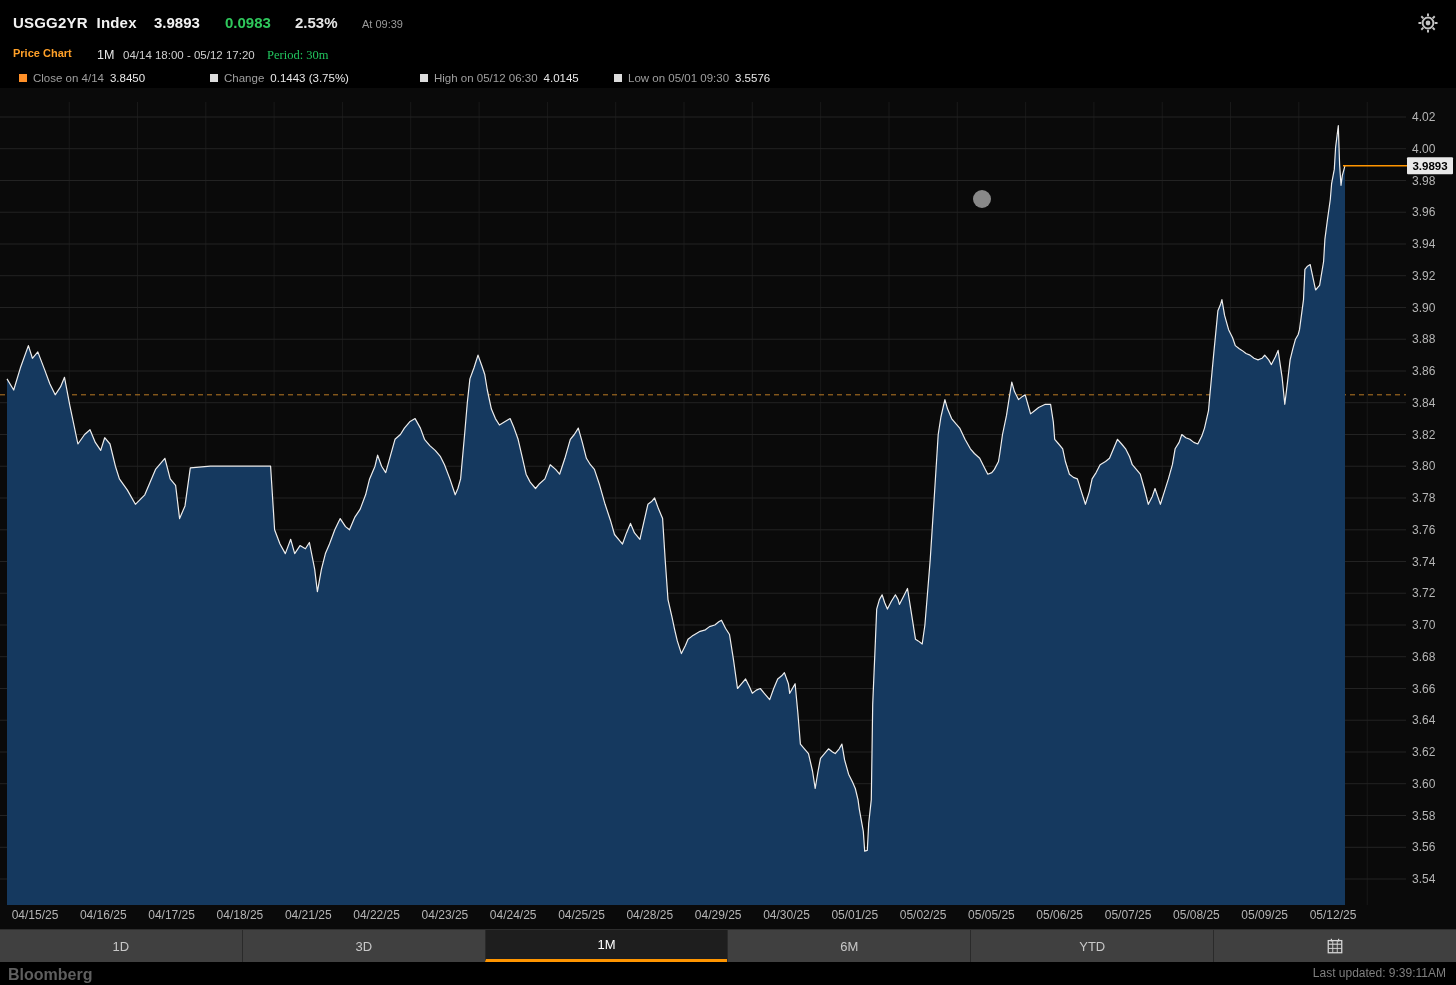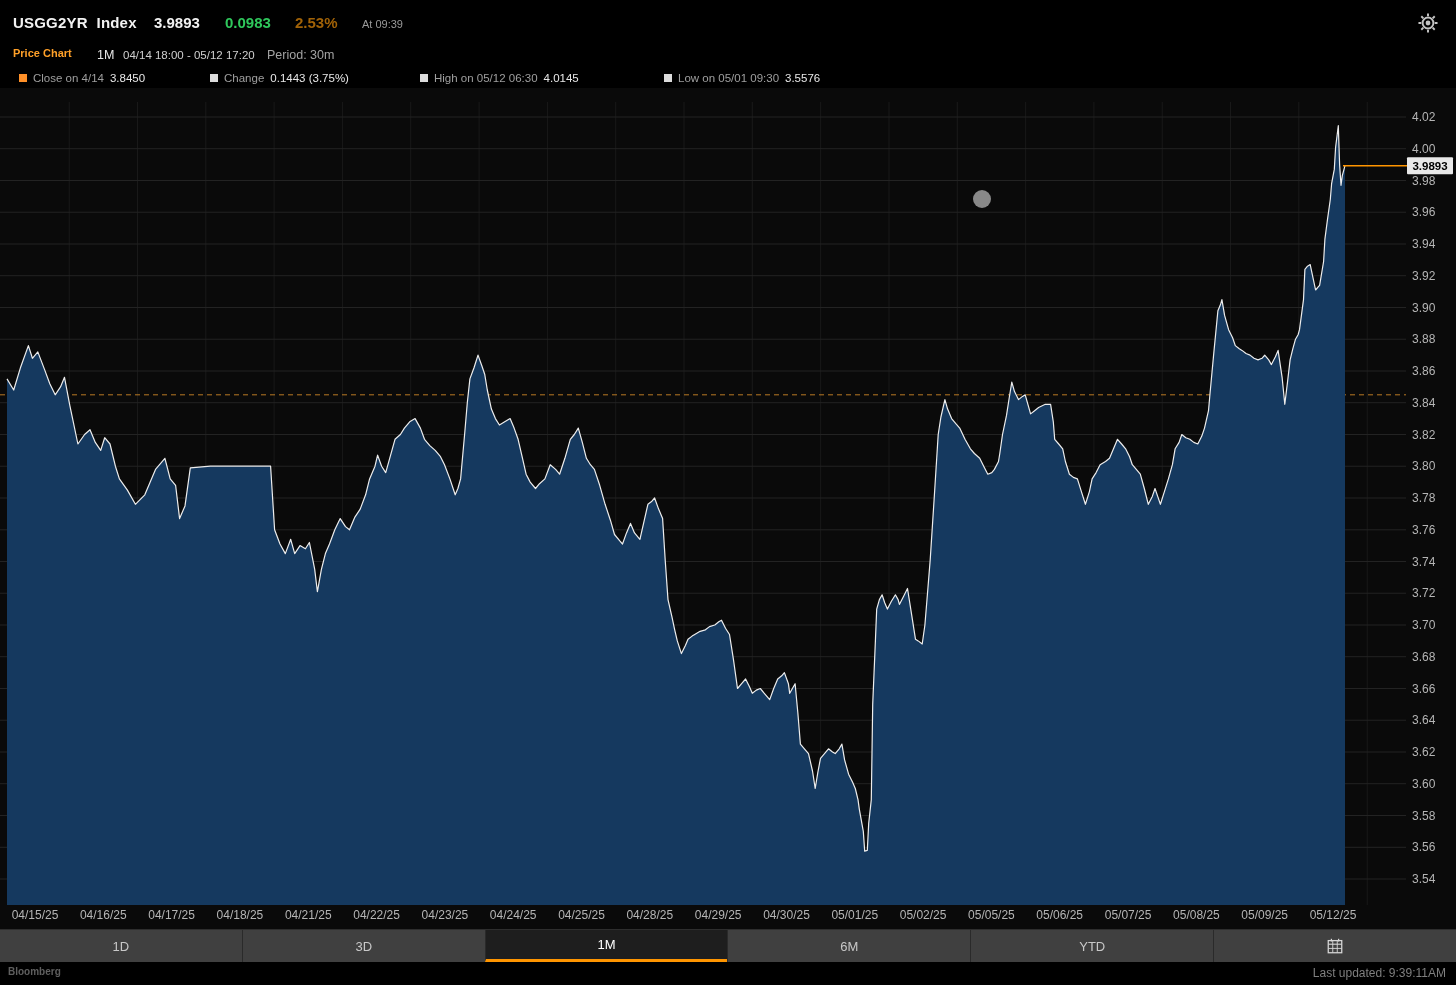--- a/index.html
+++ b/index.html
@@ -4,50 +4,50 @@
 <style>
   html,body{margin:0;padding:0;background:#000;}
   body{width:1456px;height:985px;overflow:hidden;font-family:"Liberation Sans",sans-serif;-webkit-font-smoothing:antialiased;}
   .app{position:relative;width:1456px;height:985px;background:#000;color:#e4e4e4;}
 
   
   .header{position:absolute;top:0;left:0;width:1456px;height:88px;background:#000;}
   .r1-ticker{position:absolute;left:13px;top:14px;font-size:15px;font-weight:bold;color:#f2f2f2;letter-spacing:.2px;}
   .r1-last{position:absolute;left:154px;top:14px;font-size:15px;font-weight:bold;color:#f2f2f2;}
   .r1-chg{position:absolute;left:225px;top:14px;font-size:15px;font-weight:bold;color:#2fc85c;}
-  .r1-pct{position:absolute;left:295px;top:14px;font-size:15px;font-weight:bold;color:#a16207;}
+  .r1-pct{position:absolute;left:295px;top:14px;font-size:15px;font-weight:bold;color:#e5e5e5;}
   .r1-asof{position:absolute;left:362px;top:18px;font-size:11px;color:#9a9a9a;}
   .gear-btn{position:absolute;right:14px;top:10px;width:28px;height:28px;background:none;border:none;cursor:pointer;padding:0;}
   .r2-pricechart{position:absolute;left:13px;top:47px;font-size:11px;font-weight:bold;color:#ffa028;}
   .r2-range{position:absolute;left:97px;top:48px;font-size:12.5px;color:#e8e8e8;}
   .r2-window{position:absolute;left:123px;top:49px;font-size:11.5px;color:#cfcfcf;}
-  .r2-period{position:absolute;left:267px;top:48px;font-size:12.5px;color:#a3a3a3;}
+  .r2-period{position:absolute;left:267px;top:48px;font-size:12.5px;color:#22c55e;font-family:Liberation Serif, serif;}
 
   .legend-group{position:absolute;top:70px;height:15px;display:flex;align-items:center;gap:6px;font-size:11.5px;}
   .legend-group .sw{width:8px;height:8px;display:inline-block;}
   .sw-amber{background:#ff9028;}
   .sw-white{background:#dcdcdc;}
   .legend-label{color:#9f9f9f;}
   .legend-value{color:#e8e8e8;}
-  .lg1{left:19px;}.lg2{left:210px;}.lg3{left:420px;}.lg4{left:664px;}
+  .lg1{left:19px;}.lg2{left:210px;}.lg3{left:420px;}.lg4{left:614px;}
 
   
   .chart-wrap{position:absolute;top:88px;left:0;width:1456px;height:841px;background:#0a0a0a;}
   #chart-svg{display:block;}
   #chart-svg text{font-family:"Liberation Sans",sans-serif;}
 
   
   .tabs{position:absolute;top:929px;left:0;width:1456px;height:33px;display:flex;border-top:1px solid #2e2e2e;box-sizing:border-box;background:#404040;}
   .tab{flex:1 1 0;display:flex;align-items:center;justify-content:center;font-size:13px;color:#c8c8c8;border-left:1px solid #2a2a2a;cursor:pointer;box-sizing:border-box;}
   .tab:first-child{border-left:none;}
   .tab.active{background:#1e1e1e;color:#ffffff;border-bottom:3px solid #ff9500;}
 
   
   .footer{position:absolute;top:962px;left:0;width:1456px;height:23px;background:#000;}
-  .brand{position:absolute;left:8px;top:4px;font-size:10px;font-weight:bold;color:#5f5f5f;}
+  .brand{position:absolute;left:8px;top:4px;font-size:16px;font-weight:bold;color:#5f5f5f;}
   .updated{position:absolute;right:10px;top:4px;font-size:12px;color:#7f7f7f;}
 </style>
 </head>
 <body>
 
 <div class="app">
 
   <div class="header">
     <span class="r1-ticker">
       <span>USGG2YR</span>&nbsp;

